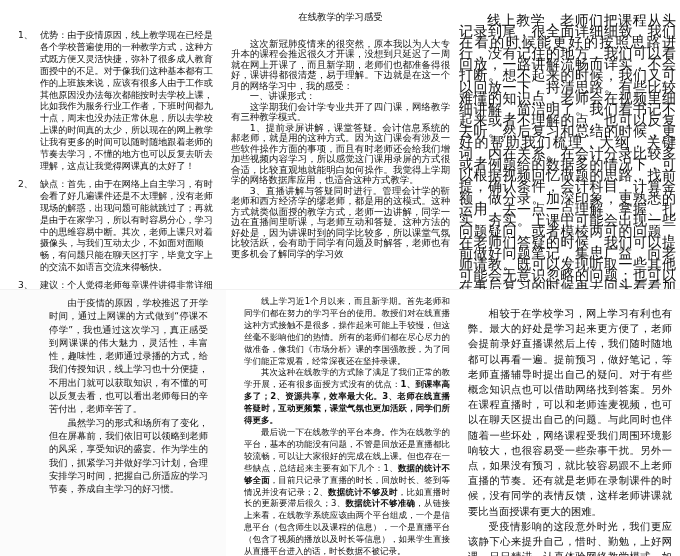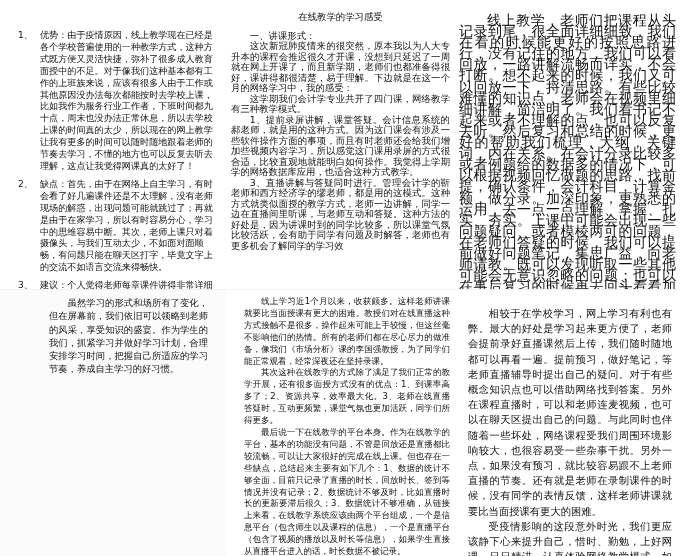--- a/index.html
+++ b/index.html
@@ -8,24 +8,24 @@
   .panel { position:absolute; background:#fff; overflow:hidden; box-sizing:border-box; }
   .p1 { left:0; top:0; width:226px; height:290px; padding:30px 6px 0 16px; font-size:9.1px; line-height:11.9px; }
   .p2 { left:226px; top:0; width:228px; height:290px; padding:12px 4px 0 5px; font-size:9.4px; line-height:10.5px; }
   .p3 { left:454px; top:0; width:226px; height:290px; padding:15px 4px 0 5px; font-size:14px; line-height:11.1px; }
   .p4 { left:0; top:290px; width:226px; height:266px; padding:6px 18px 0 49px; font-size:9.3px; line-height:13.3px; background:#fbfbfb; }
   .p5 { left:226px; top:290px; width:228px; height:266px; padding:6px 4px 0 18px; font-size:8.5px; line-height:11.9px; }
   .p6 { left:454px; top:300px; width:226px; height:266px; padding:6px 8px 0 14px; font-size:10.3px; line-height:15.2px; }
   .item { display:flex; margin-bottom:6px; }
   .item .num { width:22px; flex:none; padding-left:2px; }
   .item .body { flex:1; }
-  .title { text-align:center; margin-bottom:8px; }
+  .title { text-align:center; margin-bottom:16px; }
   p { margin:0; text-align:justify; }
   .ind { text-indent:2em; }
-  b { font-weight:normal; }
+  b { font-weight:bold; }
   .sep { position:absolute; left:0; top:289px; width:680px; height:1px; background:#f2f2f2; }
 </style>
 </head>
 <body>
 
 <div class="panel p1">
   <div class="item">
     <span class="num">1、</span>
     <span class="body">优势：由于疫情原因，线上教学现在已经是各个学校普遍使用的一种教学方式，这种方式既方便又灵活快捷，弥补了很多成人教育面授中的不足。对于像我们这种基本都有工作的上班族来说，应该有很多人由于工作或其他原因没办法每次都能按时去学校上课，比如我作为服务行业工作者，下班时间都九十点，周末也没办法正常休息，所以去学校上课的时间真的太少，所以现在的网上教学让我有更多的时间可以随时随地跟着老师的节奏去学习，不懂的地方也可以反复去听去理解，这点让我觉得网课真的太好了！</span>
   </div>
@@ -34,40 +34,41 @@
     <span class="body">缺点：首先，由于在网络上自主学习，有时会看了好几遍课件还是不太理解，没有老师现场的解惑，出现问题可能就跳过了；再就是由于在家学习，所以有时容易分心，学习中的思维容易中断。其次，老师上课只对着摄像头，与我们互动太少，不如面对面顺畅，有问题只能在聊天区打字，毕竟文字上的交流不如语言交流来得畅快。</span>
   </div>
   <div class="item">
     <span class="num">3、</span>
     <span class="body">建议：个人觉得老师每章课件讲得非常详细清晰明了了，所以我觉得老师每次答疑时可以带我们在线做一些关于上一章节的练习题（考试类似题），一来可以让我们加深对上章节的知识，二来也能更好地让我们为考试做准备，考出更好成绩。</span>
   </div>
 </div>
 
 <div class="panel p2">
   <p class="title">在线教学的学习感受</p>
+  <p class="ind">这次新冠肺疫情来的很突然，原本我以为人大专升本的课程会推迟很久才开课，没想到只延迟了一周就在网上开课了，而且新学期，老师们也都准备得很好，课讲得都很清楚，易于理解。下边就是在这一个月的网络学习中，我的感受：</p>
   <p class="ind">一、讲课形式：</p>
-  <p class="ind">这次新冠肺疫情来的很突然，原本我以为人大专升本的课程会推迟很久才开课，没想到只延迟了一周就在网上开课了，而且新学期，老师们也都准备得很好，课讲得都很清楚，易于理解。下边就是在这一个月的网络学习中，我的感受：</p>
   <p class="ind">这学期我们会计学专业共开了四门课，网络教学有三种教学模式。</p>
   <p class="ind">1、提前录屏讲解，课堂答疑。会计信息系统的郝老师，就是用的这种方式。因为这门课会有涉及一些软件操作方面的事项，而且有时老师还会给我们增加些视频内容学习，所以感觉这门课用录屏的方式很合适，比较直观地就能明白如何操作。我觉得上学期学的网络数据库应用，也适合这种方式教学。</p>
   <p class="ind">3、直播讲解与答疑同时进行。管理会计学的靳老师和西方经济学的缪老师，都是用的这模式。这种方式就类似面授的教学方式，老师一边讲解，同学一边在直播间里听课，与老师互动和答疑。这种方法的好处是，因为讲课时到的同学比较多，所以课堂气氛比较活跃，会有助于同学有问题及时解答，老师也有更多机会了解同学的学习效</p>
 </div>
 
 <div class="panel p3">
   <p class="ind">线上教学，老师们把课程从头记录到尾，很全面详细细致，我们在看的时候能更好的按照思路进行，没有记住的地方，我们可以看回放，一路讲解流畅而详实，不会打断。想不起来的时候，我们又可以回放一下，捋清思路。有些比较难懂的知识点，老师会在视频里细细讲解，简洁明了。我们看书记不起来或者不理解的点，也可以反复去听。然后复习和总结的时候，更好的帮助我们梳理，大纲，关键词，内在关系。在会计分录比较多或者例题给的数据多的情况下，可以根据视频回忆做题的思路，找前提，确认条件，会计科目，计算金额，做分录。加深印象，更熟悉的运用，去一点一点理解、掌握、扎实、夯实。上课中可能会出现一些问题疑问、或者模棱两可的问题，在老师们答疑的时候，我们可以提前做好问题笔记，集思广益，向老师请教。既可以发现听取一些其他可能会无意识忽略的问题；也可以在事后复习的时候再去回头看看加深印象，是否真的理解掌握；也节省了课堂上其他同学的时间，可以听一听老师讲其他的内容。</p>
   <p class="ind">有的同学可能会觉得不能见面，会少了一些更融洽生动的环境氛围，但其实不同环境设定下，就好像有一双看不见的手在推动，大家心中都会有一个不同的更好的表达接受方式呈现。还记得木心先生写的《从前慢》，“从前的日色变得慢，车，马，邮件都慢…”，虽然书信很慢，但每个人诚意付出，虽然见</p>
 </div>
 
 <div class="sep"></div>
 
 <div class="panel p4">
+  <p class="ind">由于疫情的原因，学校推迟了开学时间，通过上网课的方式做到“停课不停学”，我也通过这次学习，真正感受到网课课的伟大魅力，灵活性，丰富性，趣味性，老师通过录播的方式，给我们传授知识，线上学习也十分便捷，不用出门就可以获取知识，有不懂的可以反复去看，也可以看出老师每日的辛苦付出，老师辛苦了。</p>
   <p class="ind">虽然学习的形式和场所有了变化，但在屏幕前，我们依旧可以领略到老师的风采，享受知识的盛宴。作为学生的我们，抓紧学习并做好学习计划，合理安排学习时间，把握自己所适应的学习节奏，养成自主学习的好习惯。</p>
 </div>
 
 <div class="panel p5">
-  <p class="ind">线上学习近1个月以来，收获颇多。这样老师讲课就要比当面授课有更大的困难。教授们对在线直播这种方式接触不是很多，操作起来可能上手较慢，但这丝毫不影响他们的热情。所有的老师们都在尽心尽力的做准备，像我们《市场分析》课的李国强教授，为了同学们能正常观看，经常深夜还在坚持录课。</p>
+  <p class="ind">线上学习近1个月以来，而且新学期。首先老师和同学们都在努力的学习平台的使用。教授们对在线直播这种方式接触不是很多，操作起来可能上手较慢，但这丝毫不影响他们的热情。所有的老师们都在尽心尽力的做准备，像我们《市场分析》课的李国强教授，为了同学们能正常观看，经常深夜还在坚持录课。</p>
   <p class="ind"><span>其次这种在线教学的方式除了满足了我们正常的教学开展，还有很多面授方式没有的优点：</span><b>1、到课率高多了；2、资源共享，效率最大化。3、老师在线直播答疑时，互动更频繁，课堂气氛也更加活跃，同学们所得更多。</b></p>
   <p class="ind"><span>最后说一下在线教学的平台本身。作为在线教学的平台，基本的功能没有问题，不管是回放还是直播都比较流畅，可以让大家很好的完成在线上课。但也存在一些缺点，总结起来主要有如下几个：1、</span><b>数据的统计不够全面</b><span>，目前只记录了直播的时长，回放时长、签到等情况并没有记录；2、</span><b>数据统计不够及时</b><span>，比如直播时长的更新要滞后很久；3、</span><b>数据统计不够准确</b><span>，从链接上来看，在线教学系统应该由两个平台组成，一个是信息平台（包含师生以及课程的信息），一个是直播平台（包含了视频的播放以及时长等信息），如果学生直接从直播平台进入的话，时长数据不被记录。</span></p>
 
 </div>
 
 <div class="panel p6">
   <p class="ind">相较于在学校学习，网上学习有利也有弊。最大的好处是学习起来更方便了，老师会提前录好直播课然后上传，我们随时随地都可以再看一遍。提前预习，做好笔记，等老师直播辅导时提出自己的疑问。对于有些概念知识点也可以借助网络找到答案。另外在课程直播时，可以和老师连麦视频，也可以在聊天区提出自己的问题。与此同时也伴随着一些坏处，网络课程受我们周围环境影响较大，也很容易受一些杂事干扰。另外一点，如果没有预习，就比较容易跟不上老师直播的节奏。还有就是老师在录制课件的时候，没有同学的表情反馈，这样老师讲课就要比当面授课有更大的困难。</p>
   <p class="ind">受疫情影响的这段意外时光，我们更应该静下心来提升自己，惜时、勤勉，上好网课，日日精进，认真体验网络教学模式。如荀子所说：学不可以已。坚信我们很快就会在春日暖阳时重逢，那时，我们都将会遇见更好的自己。最后，特别感谢老师传授给我们的每个知识点以及扩展内容。</p>
 </div>
 

